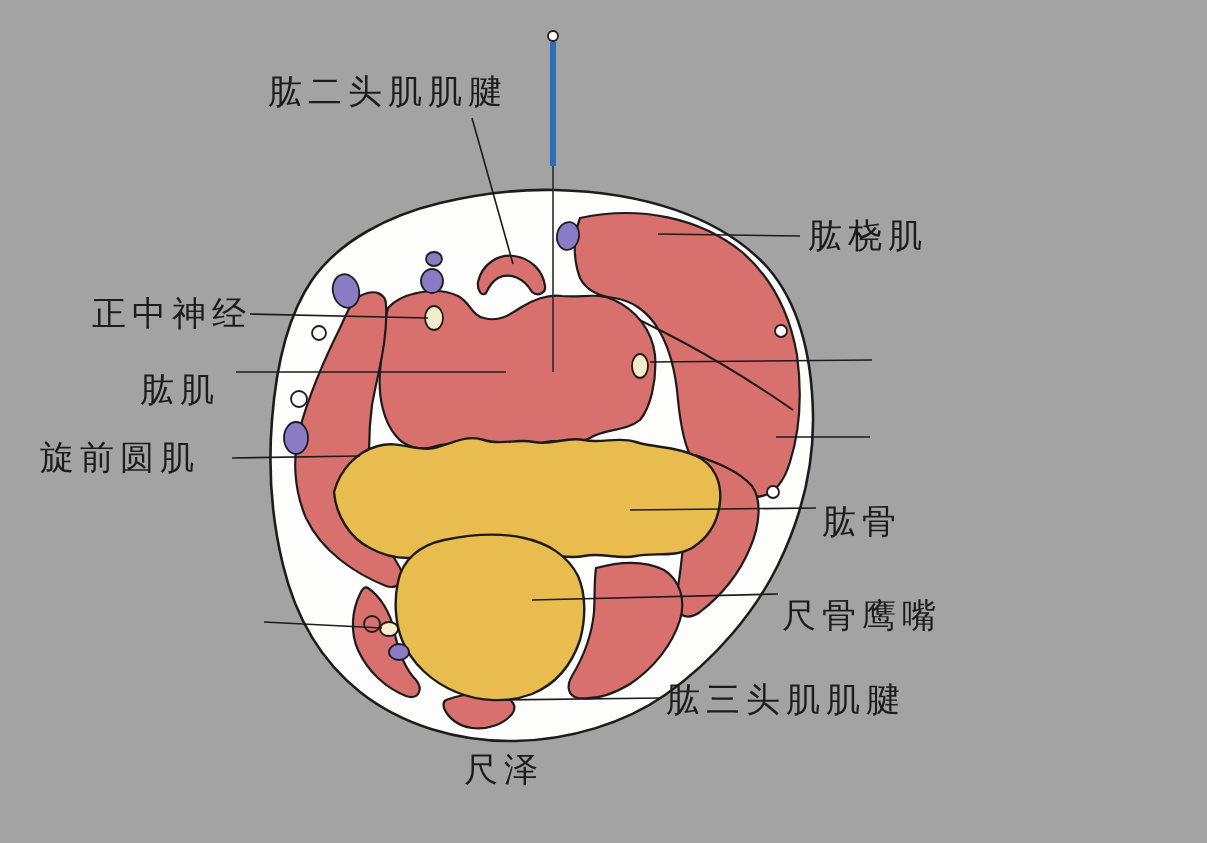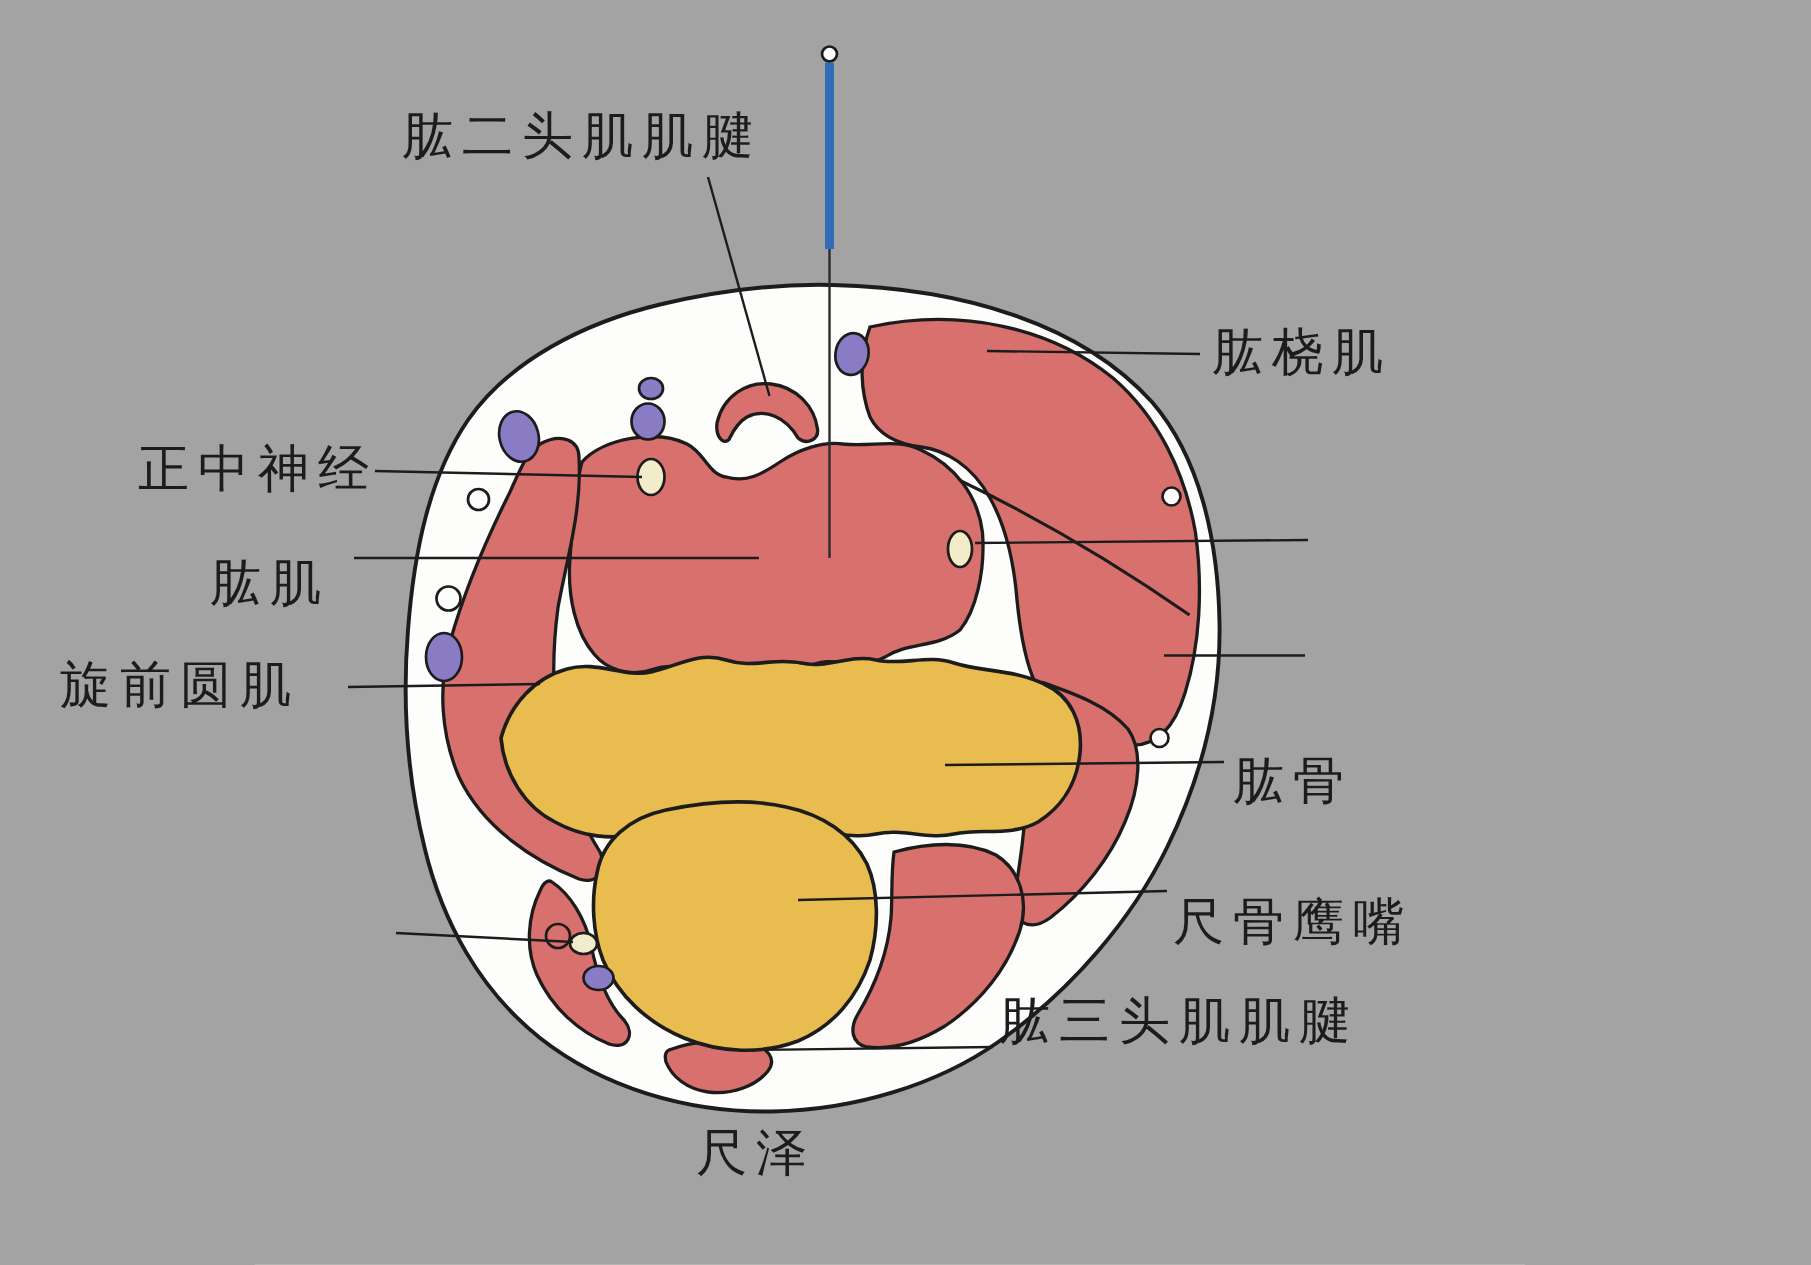--- a/index.html
+++ b/index.html
@@ -137,16 +137,16 @@
     </g>
   </svg>
 
   <div class="label" style="left:268px; top:74px;">肱二头肌肌腱</div>
   <div class="label" style="left:92px;  top:296px;">正中神经</div>
   <div class="label" style="left:140px; top:372px;">肱肌</div>
   <div class="label" style="left:40px;  top:440px;">旋前圆肌</div>
   <div class="label" style="left:808px; top:218px;">肱桡肌</div>
   <div class="label" style="left:822px; top:504px;">肱骨</div>
   <div class="label" style="left:782px; top:578px;margin-top:20px;">尺骨鹰嘴</div>
-  <div class="label" style="left:666px; top:664px;">肱三头肌肌腱</div>
+  <div class="label" style="left:666px; top:682px;">肱三头肌肌腱</div>
   <div class="label" style="left:464px; top:752px;">尺泽</div>
 
 </div>
 
 </body></html>

